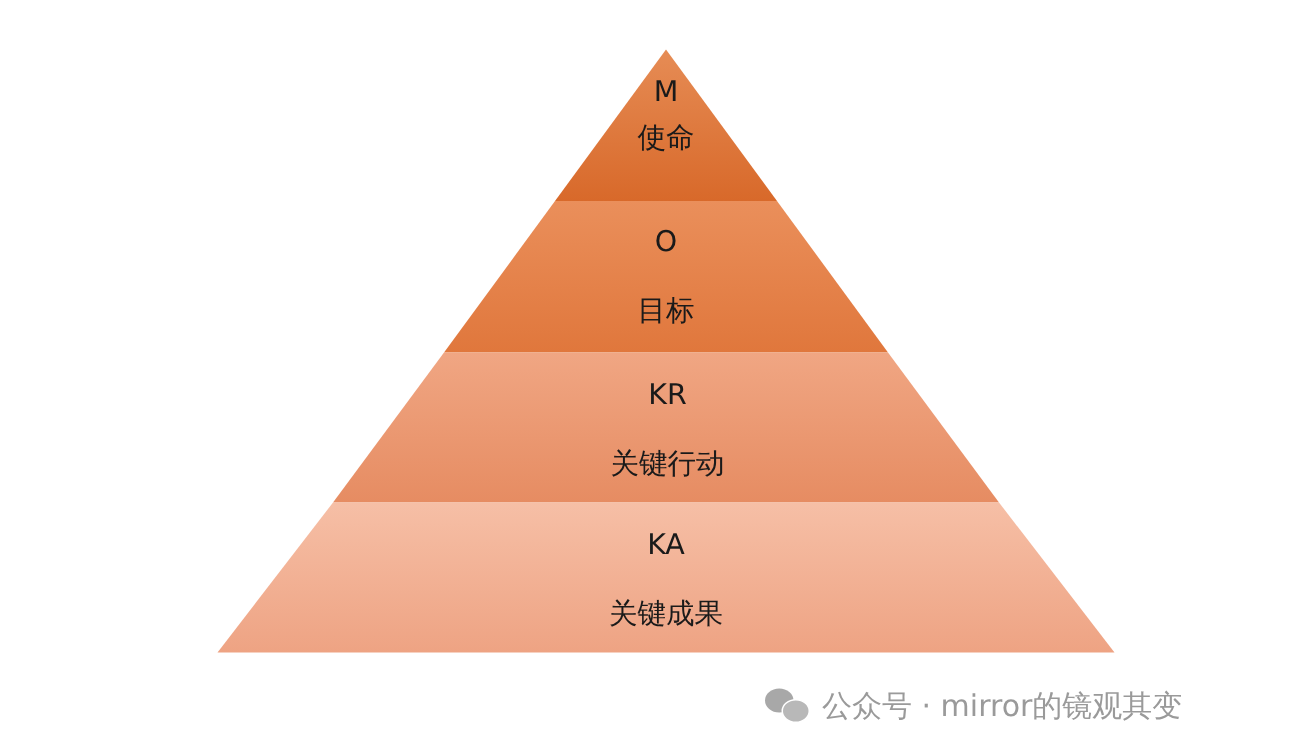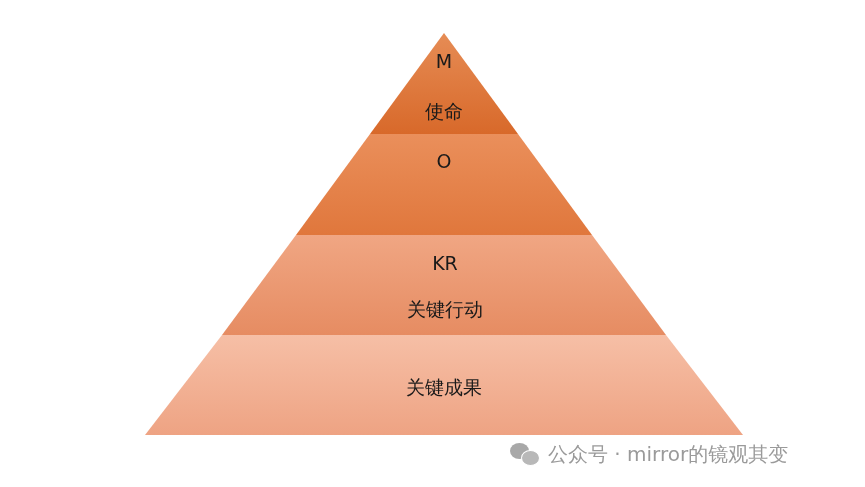--- a/index.html
+++ b/index.html
@@ -1,21 +1,21 @@
 <!DOCTYPE html>
 <html><head>
 <meta charset="utf-8">
 <style>
   html, body { margin:0; padding:0; background:#ffffff; }
   body { width:865px; height:487px; position:relative; overflow:hidden; font-family:"DejaVu Sans", sans-serif; }
   #pyramid { position:absolute; left:0; top:0; }
   .label { position:absolute; width:200px; text-align:center; color:#1a1a1a; font-size:19px; line-height:22px; }
   .label .code { display:block; }
   .label .name { display:block; margin-top:24px; }
-  .watermark { position:absolute; left:510px; top:440px; height:28px; display:flex; align-items:center; color:#9a9a9a; font-size:20px; }
+  .watermark { position:absolute; left:510px; top:456px; height:28px; display:flex; align-items:center; color:#9a9a9a; font-size:20px; }
   .wm-icon { width:30px; height:22px; margin-right:8px; position:relative; }
   .wm-icon .b1 { position:absolute; left:0; top:0; width:19px; height:16px; border-radius:50%; background:#a8a8a8; }
   .wm-icon .b2 { position:absolute; left:11px; top:7px; width:17px; height:14px; border-radius:50%; background:#b8b8b8; border:1px solid #fff; }
 </style>
 </head>
 <body>
 
 <svg id="pyramid" width="865" height="487" viewBox="0 0 865 487">
   <defs>
     <linearGradient id="g0" x1="0" y1="0" x2="0" y2="1">
@@ -36,30 +36,32 @@
       </linearGradient>
   </defs>
   <polygon points="444,33 518,134 370,134" fill="url(#g0)"></polygon>
   <polygon points="370,134 518,134 592,235 296,235" fill="url(#g1)"></polygon>
   <polygon points="296,235 592,235 666,335 222,335" fill="url(#g2)"></polygon>
   <polygon points="222,335 666,335 743,435 145,435" fill="url(#g3)"></polygon>
 </svg>
 
 <div class="label" style="left:344px; top:50px;">
   <span class="code">M</span>
-  <span class="name" style="margin-top:28px;">使命</span>
+  <span class="name" style="margin-top:9px;">使命</span>
 </div>
 <div class="label" style="left:344px; top:150px;">
   <span class="code">O</span>
+  <span class="name">目标</span>
 </div>
 <div class="label" style="left:345px; top:252px;">
   <span class="code">KR</span>
   <span class="name">关键行动</span>
 </div>
 <div class="label" style="left:344px; top:352px;">
+  <span class="code">KA</span>
   <span class="name">关键成果</span>
 </div>
 
 <div class="watermark">
   <span class="wm-icon">
       <span class="b1"></span>
       <span class="b2"></span>
     </span>
   <span>公众号 · mirror的镜观其变</span>
 </div>

